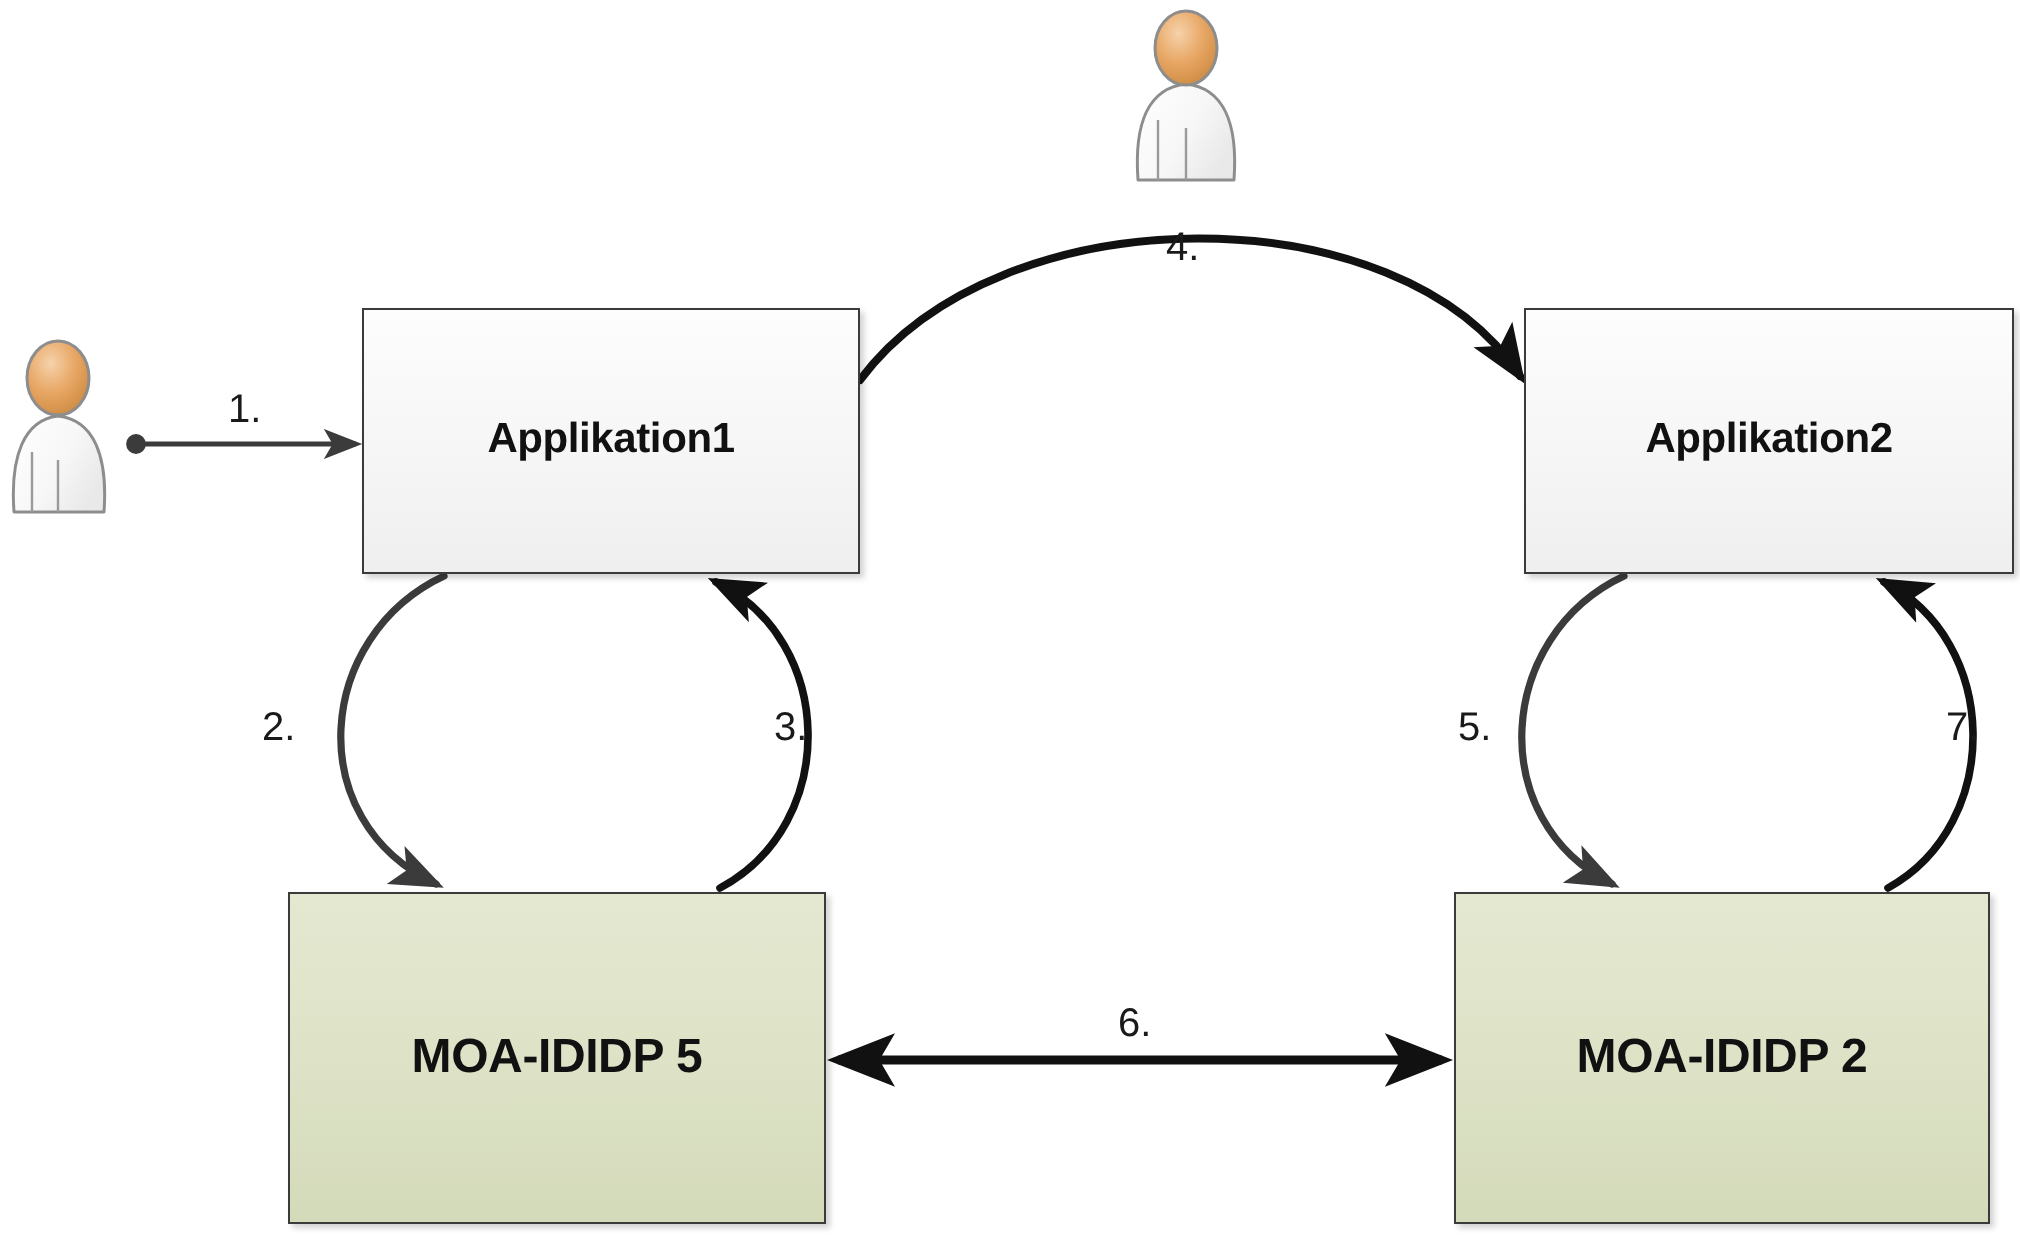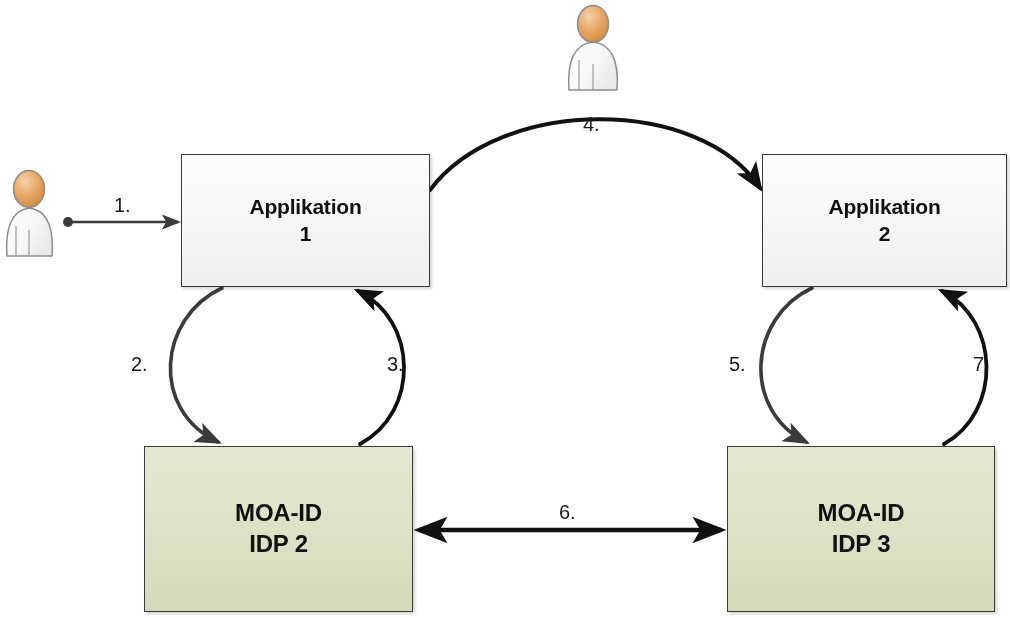--- a/index.html
+++ b/index.html
@@ -17,21 +17,20 @@
     position: relative;
     width: 1010px;
     height: 618px;
     background: #ffffff;
   }
   
   .node {
     position: absolute;
     box-sizing: border-box;
     display: flex;
-    flex-direction: column;
     align-items: center;
     justify-content: center;
     text-align: center;
     border: 1.6px solid #3b3b3b;
     font-weight: bold;
     color: #111111;
     line-height: 1.28;
     letter-spacing: -0.2px;
   }
   .node .line1, .node .line2 { display: block; }
@@ -147,26 +146,26 @@
     <span class="line2">1</span>
   </div>
 
   <div class="node app-node" id="app2">
     <span class="line1">Applikation</span>
     <span class="line2">2</span>
   </div>
 
   <div class="node idp-node" id="idp1">
     <span class="line1">MOA-ID</span>
-    <span class="line2">IDP 2</span>
+    <span class="line2">IDP 5</span>
   </div>
 
   <div class="node idp-node" id="idp2">
     <span class="line1">MOA-ID</span>
-    <span class="line2">IDP 3</span>
+    <span class="line2">IDP 2</span>
   </div>
 
   <div class="actor" id="actor-left">
     <svg viewBox="0 0 56 90" width="56" height="90" xmlns="http://www.w3.org/2000/svg">
       <defs>
         <radialGradient id="headGradA" cx="38%" cy="30%" r="72%">
           <stop offset="0%" stop-color="#f6d2ab"></stop>
           <stop offset="55%" stop-color="#e8a765"></stop>
           <stop offset="100%" stop-color="#d08d45"></stop>
         </radialGradient>

